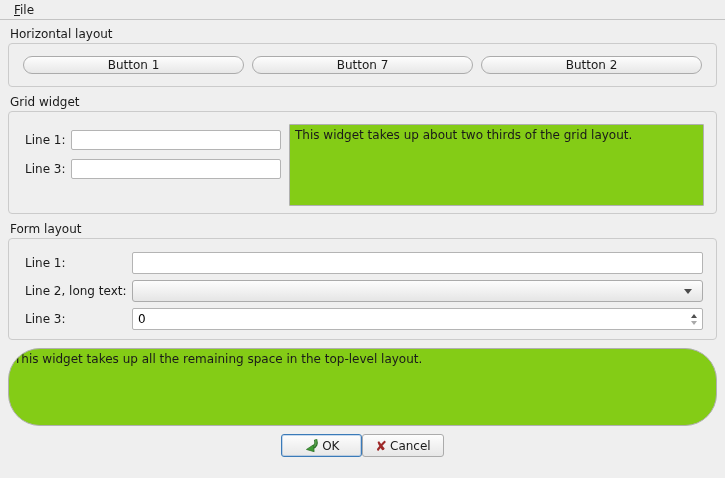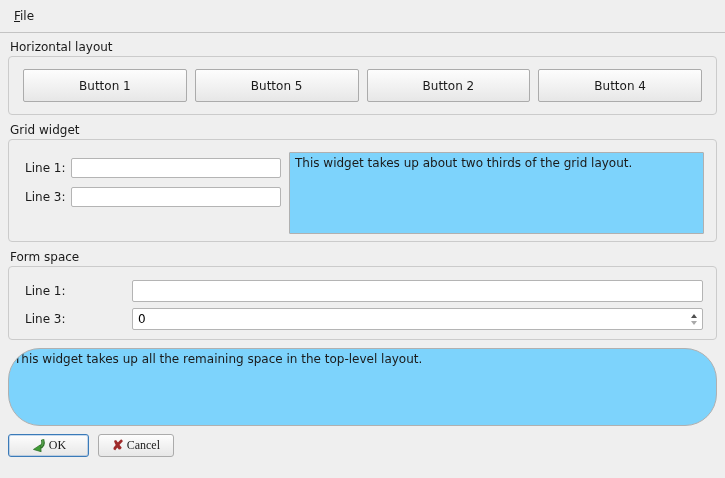--- a/index.html
+++ b/index.html
@@ -11,21 +11,21 @@
     background: #efefef;
   }
   .window {
     width: 725px; height: 478px;
     background: #efefef;
     display: flex; flex-direction: column;
     overflow: hidden;
   }
   
   .menubar {
-    flex: none; height: 33px;
+    flex: none; height: 20px;
     display: flex; align-items: center;
     padding: 0 10px;
     border-bottom: 1px solid #c3c3c3;
     background: #efefef;
   }
   .menu-item { padding: 1px 4px; cursor: default; }
   .menu-item .accel { text-decoration: underline; }
   
   .content {
     flex: 1; min-height: 0;
@@ -34,39 +34,39 @@
   }
   .groupbox { flex: none; margin-bottom: 8px; }
   .group-title { padding-left: 2px; margin-bottom: 2px; }
   .group-frame {
     border: 1px solid #cbcbcb;
     border-radius: 4px;
   }
   
   .hframe { display: flex; gap: 8px; padding: 12px 14px; }
   .qbtn {
-    flex: 1; height: 33px;
-    border: 1px solid #ababab; border-radius: 2px;
+    flex: 1; height: 18px;
+    border: 1px solid #ababab; border-radius: 9px;
     background: linear-gradient(#fdfdfd, #e7e7e7);
     font: inherit; color: #1a1a1a;
     cursor: default;
   }
   
   .gframe { display: flex; gap: 8px; padding: 12px 12px 7px 16px; height: 103px; }
   .grid-left { flex: none; display: flex; flex-direction: column; gap: 9px; padding-top: 6px; }
   .grid-row { display: flex; align-items: center; }
   .grid-row label { width: 46px; flex: none; }
   .qlineedit {
     height: 20px; width: 210px;
     border: 1px solid #b4b4b4; border-radius: 2px;
     background: #fff; padding: 0 4px; font: inherit;
   }
   .qtextedit {
     flex: 1; border: 1px solid #b0b0b0; border-radius: 1px;
-    background: #7dd3fc; font: inherit; color: #1a1a1a;
+    background: #84cc16; font: inherit; color: #1a1a1a;
     padding: 3px 5px; resize: none; outline: none;
   }
   
   .fframe { display: flex; flex-direction: column; gap: 6px; padding: 13px 13px 9px 16px; }
   .form-row { display: flex; align-items: center; height: 22px; }
   .form-row label { width: 107px; flex: none; }
   input.form-lineedit {
     flex: 1; height: 22px;
     border: 1px solid #b4b4b4; border-radius: 2px;
     background: #fff; padding: 0 5px; font: inherit;
@@ -106,22 +106,22 @@
   }
   .spin-down {
     width: 0; height: 0;
     border-left: 3.5px solid transparent; border-right: 3.5px solid transparent;
     border-top: 4.5px solid #a9a9a9;
   }
   
   .big-textedit { flex: none; width: 100%; height: 78px; margin-bottom: 8px; display: block; border-radius: 32px; }
   
   .button-row {
-    flex: none; display: flex; justify-content: flex-start;
-    gap: 9px; padding-bottom: 13px; font-family: Liberation Serif, serif;
+    flex: none; display: flex; justify-content: center;
+    padding-bottom: 13px;
   }
   .dlg-btn {
     height: 23px;
     display: inline-flex; align-items: center; justify-content: center; gap: 3px;
     border: 1px solid #ababab; border-radius: 3px;
     background: linear-gradient(#fdfdfd, #e7e7e7);
     font: inherit; color: #1a1a1a; padding: 0 12px;
     cursor: default;
   }
   .dlg-btn.default {
@@ -143,23 +143,22 @@
   <div class="menubar">
     <div class="menu-item"><span class="accel">F</span><span>ile</span></div>
   </div>
 
   <div class="content">
 
     <div class="groupbox">
       <div class="group-title">Horizontal layout</div>
       <div class="group-frame hframe">
         <button class="qbtn">Button 1</button>
-        <button class="qbtn">Button 5</button>
+        <button class="qbtn">Button 7</button>
         <button class="qbtn">Button 2</button>
-        <button class="qbtn">Button 4</button>
       </div>
     </div>
 
     <div class="groupbox">
       <div class="group-title">Grid widget</div>
       <div class="group-frame gframe">
         <div class="grid-left">
           <div class="grid-row">
             <label>Line 1:</label>
             <input class="qlineedit" type="text" value="" style="">
@@ -167,25 +166,31 @@
           <div class="grid-row">
             <label>Line 3:</label>
             <input class="qlineedit" type="text" value="" style="">
           </div>
         </div>
         <textarea class="qtextedit" style="">This widget takes up about two thirds of the grid layout.</textarea>
       </div>
     </div>
 
     <div class="groupbox">
-      <div class="group-title">Form space</div>
+      <div class="group-title">Form layout</div>
       <div class="group-frame fframe">
         <div class="form-row">
           <label>Line 1:</label>
           <input class="form-lineedit" type="text" value="" style="">
+        </div>
+        <div class="form-row">
+          <label>Line 2, long text:</label>
+          <div class="qcombo">
+            <span class="combo-arrow"></span>
+          </div>
         </div>
         <div class="form-row">
           <label>Line 3:</label>
           <div class="qspin">
             <input type="text" value="0" style="">
             <div class="spin-buttons">
               <span class="spin-up"></span>
               <span class="spin-down"></span>
             </div>
           </div>

